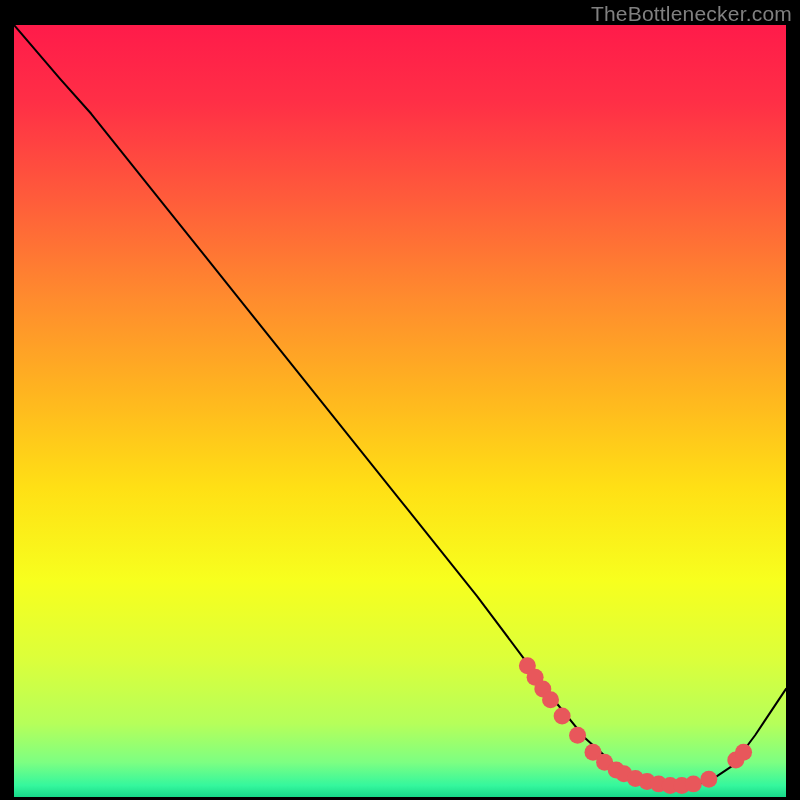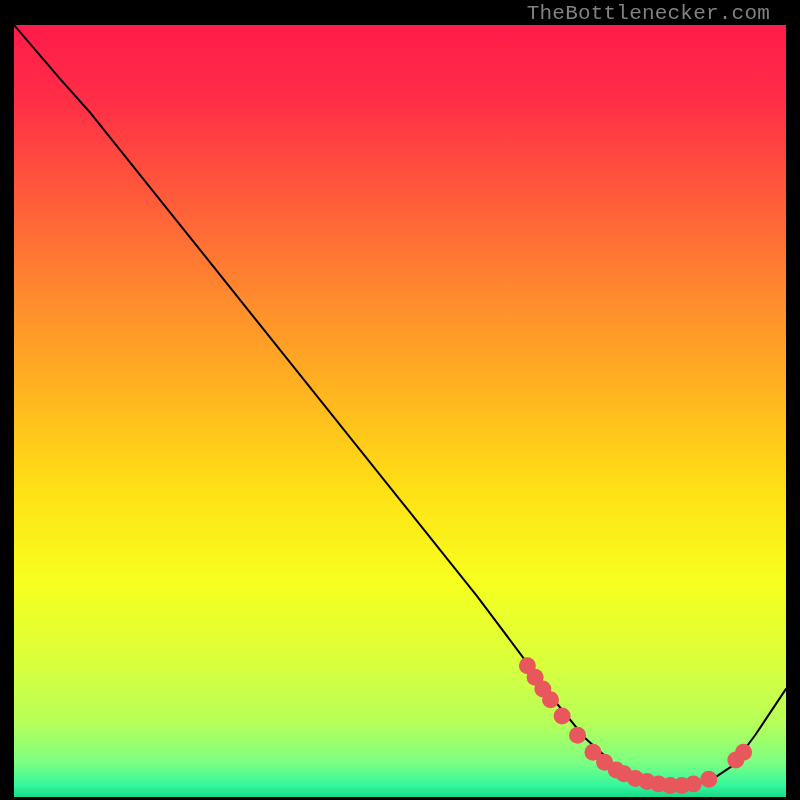--- a/index.html
+++ b/index.html
@@ -14,22 +14,22 @@
     position: absolute;
     left: 14px;
     top: 25px;
     width: 772px;
     height: 772px;
     background: #000;
   }
   .watermark {
     position: absolute;
     top: 2px;
-    right: 30px;
-    font-family: Liberation Mono, monospace;
+    right: 8px;
+    font-family: Liberation Sans, sans-serif;
     font-size: 21px;
     color: #808080;
     letter-spacing: 0.2px;
   }
   svg {
     display: block;
   }
 </style>
 </head>
 <body>

